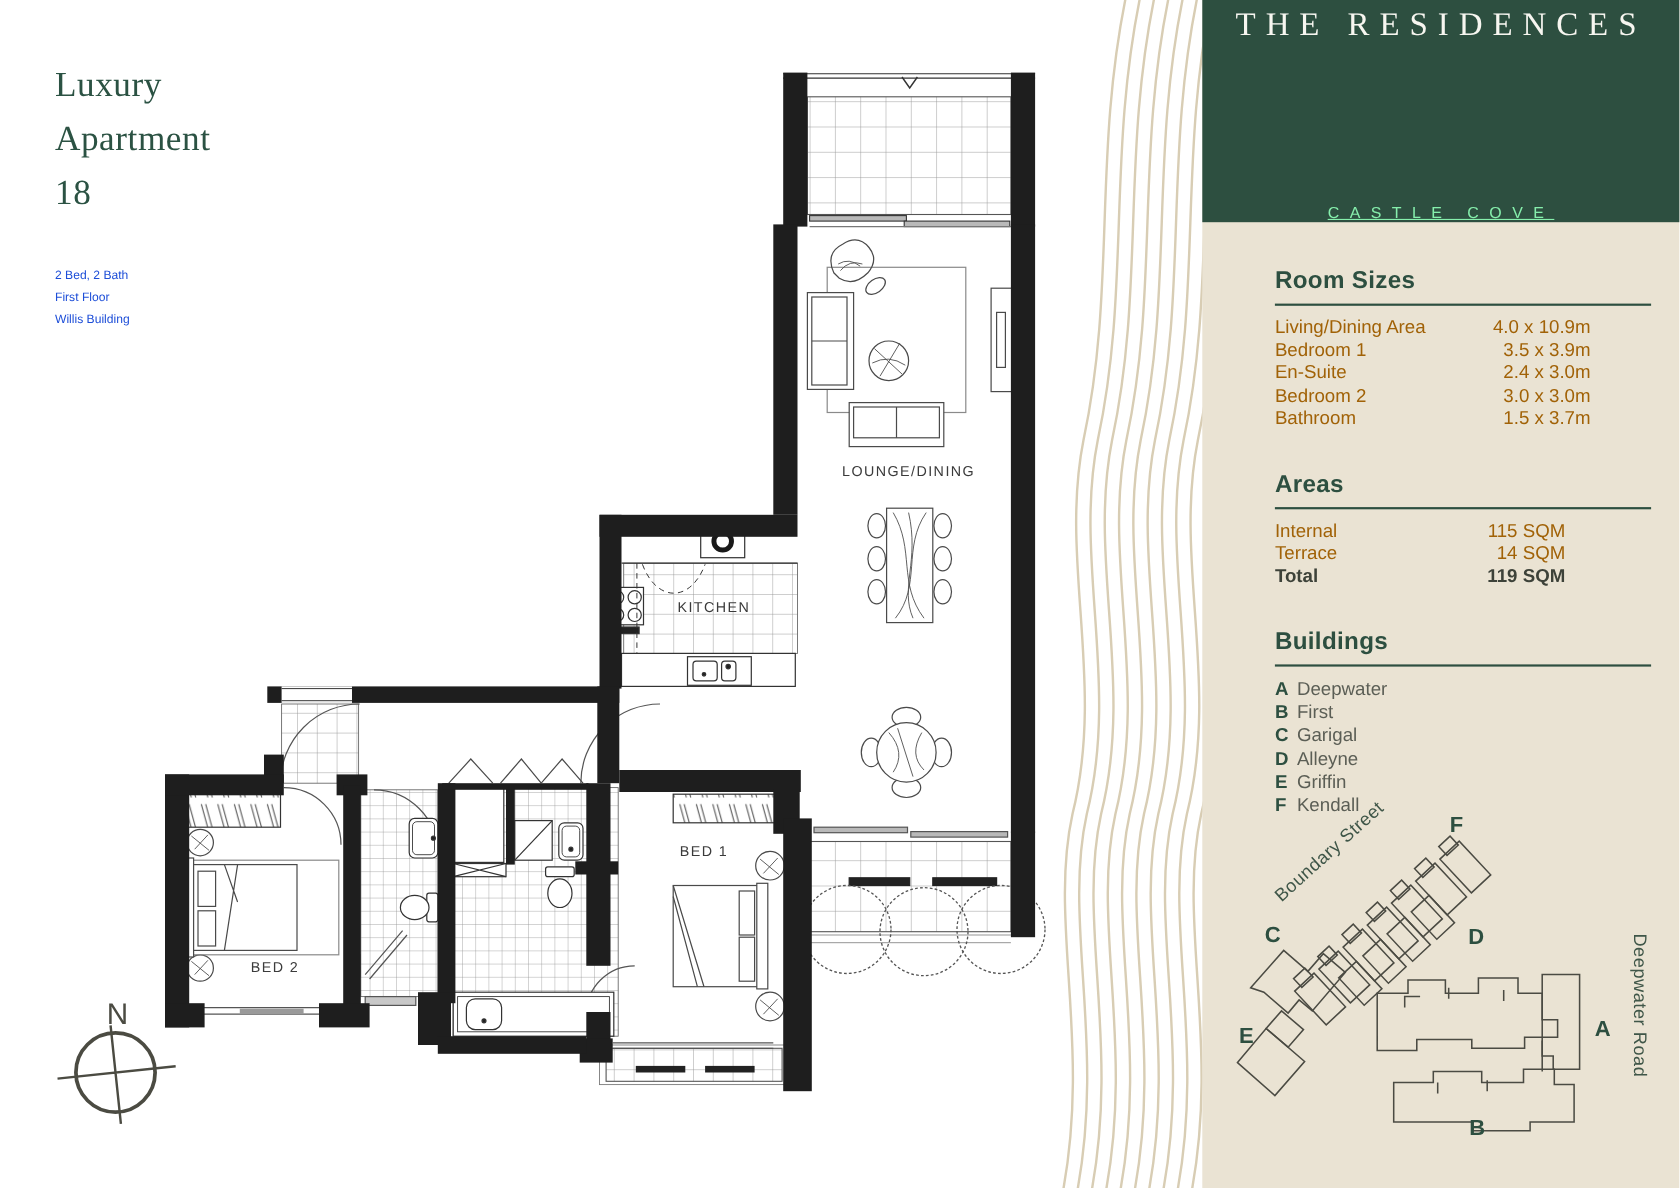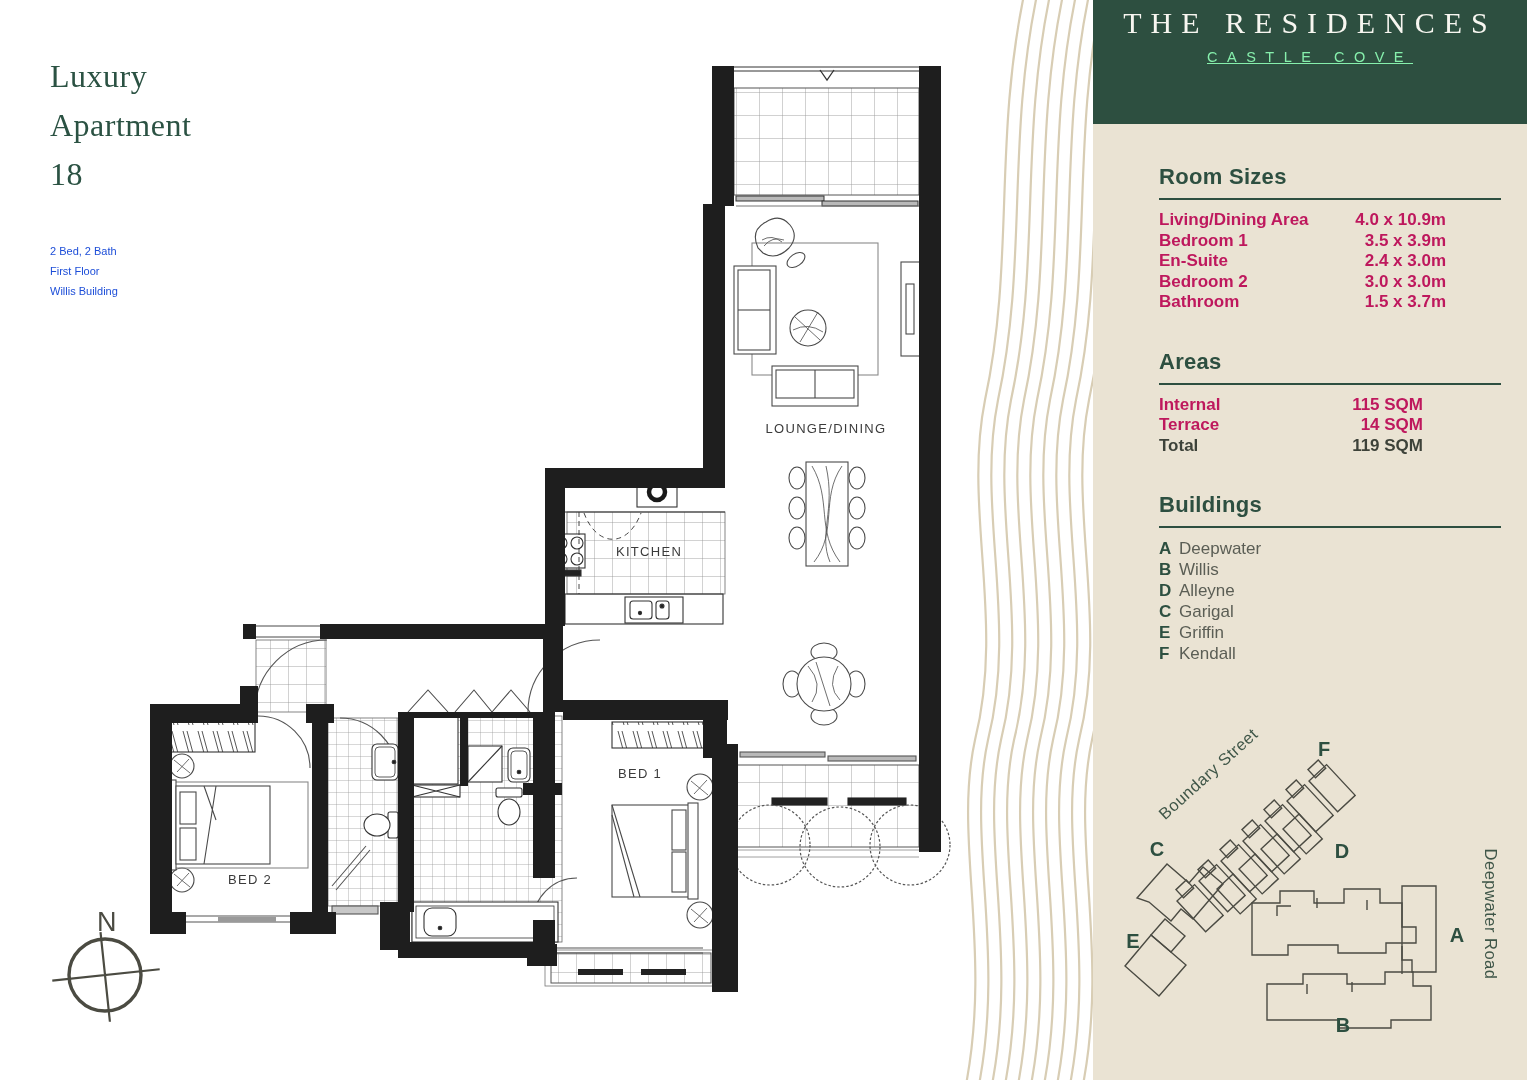--- a/index.html
+++ b/index.html
@@ -5,31 +5,31 @@
   html,body{margin:0;padding:0;background:#fff;}
   .page{position:relative;width:1527px;height:1080px;background:#ffffff;overflow:hidden;
         font-family:"Liberation Sans",sans-serif;}
   
   .title-block{position:absolute;left:50px;top:52px;width:320px;}
   .title-line{font-family:"Liberation Serif",serif;font-size:32px;line-height:49px;
               color:#2b5243;letter-spacing:.5px;}
   .title-details{margin-top:42px;font-size:11px;line-height:20px;color:#1d4ed8;}
   
   .sidebar{position:absolute;left:1093px;top:0;width:434px;height:1080px;background:#eae3d3;}
-  .logo-box{height:124px;background:#2d4f40;display:flex;flex-direction:column;
-            align-items:center;justify-content:flex-start;padding-top:6px;box-sizing:border-box;}
+  .logo-box{height:202px;background:#2d4f40;display:flex;flex-direction:column;
+            align-items:center;justify-content:space-between;padding-top:6px;box-sizing:border-box;}
   .logo-main{font-family:"Liberation Serif",serif;font-size:30px;letter-spacing:9px;
              color:#f7f6f0;white-space:nowrap;}
   .logo-sub{margin-top:9px;font-size:14.5px;letter-spacing:9.5px;color:#86efac;white-space:nowrap;text-decoration:underline;}
   .sb-content{padding:40px 26px 0 66px;}
   .sec{margin-bottom:36px;}
   .sec-head{font-size:22px;font-weight:bold;color:#2d4f40;border-bottom:2px solid #2d4f40;
             padding-bottom:8px;letter-spacing:.3px;}
   .rows{margin-top:10px;}
-  .row{display:flex;justify-content:space-between;font-size:17px;line-height:20.5px;color:#be185d;font-weight:bold;}
+  .row{display:flex;justify-content:space-between;font-size:17px;line-height:20.5px;color:#a16207;}
   .row .val{text-align:center;}
   .rs .val{padding-right:55px;}
   .ar .val{padding-right:78px;}
   .row.bold{font-weight:bold;color:#3d4239;}
   .bld{font-size:17px;line-height:21px;color:#5b5e55;}
   .bld b{color:#2d4f40;display:inline-block;width:20px;}
   .site-map{position:absolute;left:24px;top:716px;}
   
   svg text{font-family:"Liberation Sans",sans-serif;}
   .plan-label{font-size:13px;letter-spacing:1.3px;fill:#3b3b3b;}
@@ -351,23 +351,23 @@
             <span>Total</span>
             <span class="val">119 SQM</span>
             </div>
         </div>
       </div>
 
       <div class="sec">
         <div class="sec-head">Buildings</div>
         <div class="rows">
           <div class="bld"><b>A</b><span>Deepwater</span></div>
-          <div class="bld"><b>B</b><span>Willis</span></div>
+          <div class="bld"><b>B</b><span>First</span></div>
+          <div class="bld"><b>C</b><span>Garigal</span></div>
           <div class="bld"><b>D</b><span>Alleyne</span></div>
-          <div class="bld"><b>C</b><span>Garigal</span></div>
           <div class="bld"><b>E</b><span>Griffin</span></div>
           <div class="bld"><b>F</b><span>Kendall</span></div>
         </div>
       </div>
     </div>
 
     <svg class="site-map" width="392" height="360" viewBox="0 0 392 360">
       <g fill="none" stroke="#4b4b43" stroke-width="1.4">
 
         <g>

